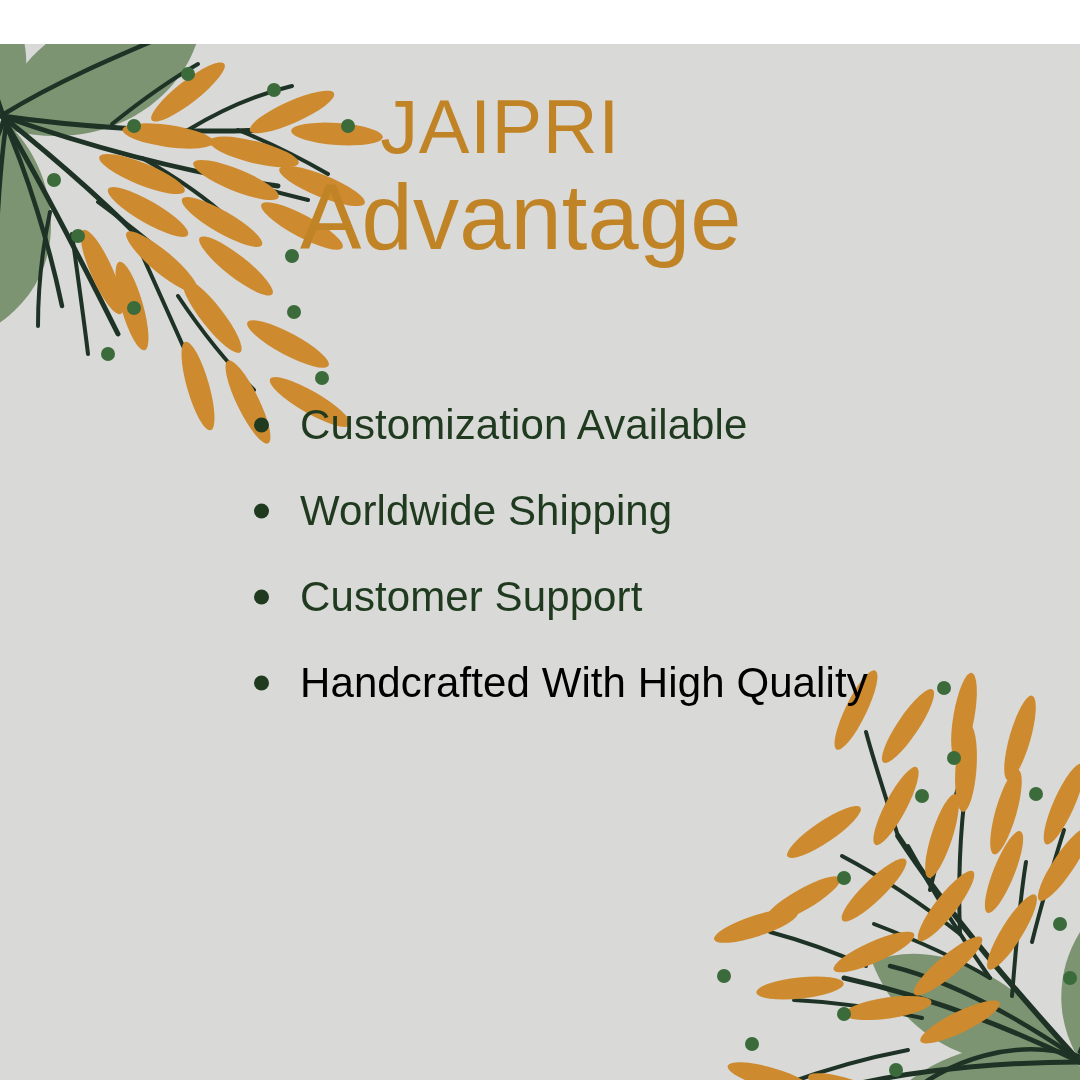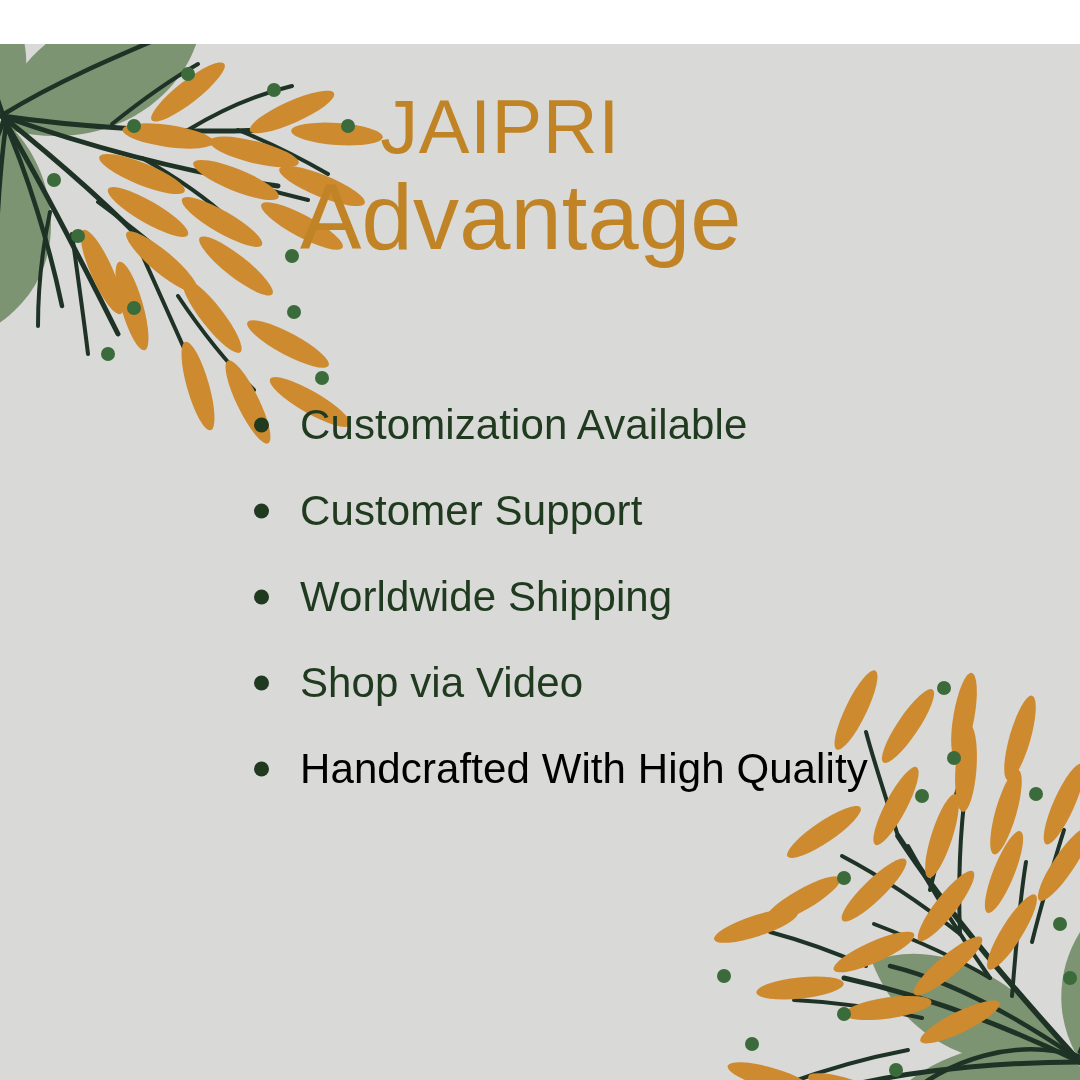--- a/index.html
+++ b/index.html
@@ -271,29 +271,25 @@
     <div id="title-line-2" style="color: rgb(192, 132, 38);">Advantage</div>
   </div>
 
   <ul id="advantage-list">
     <li>
       <span class="bullet-dot" style="background: rgb(31, 58, 30);"></span>
       <span class="bullet-text" style="color: rgb(31, 58, 30);">Customization Available</span>
     </li>
     <li>
       <span class="bullet-dot" style="background: rgb(31, 58, 30);"></span>
+      <span class="bullet-text" style="color: rgb(31, 58, 30);">Worldwide Shipping</span>
+    </li>
+    <li>
+      <span class="bullet-dot" style="background: rgb(31, 58, 30);"></span>
       <span class="bullet-text" style="color: rgb(31, 58, 30);">Customer Support</span>
     </li>
     <li>
       <span class="bullet-dot" style="background: rgb(31, 58, 30);"></span>
-      <span class="bullet-text" style="color: rgb(31, 58, 30);">Worldwide Shipping</span>
-    </li>
-    <li>
-      <span class="bullet-dot" style="background: rgb(31, 58, 30);"></span>
-      <span class="bullet-text" style="color: rgb(31, 58, 30);">Shop via Video</span>
-    </li>
-    <li>
-      <span class="bullet-dot" style="background: rgb(31, 58, 30);"></span>
       <span class="bullet-text" style="color: #000000;">Handcrafted With High Quality</span>
     </li>
   </ul>
 
 </div>
 
 </body></html>

